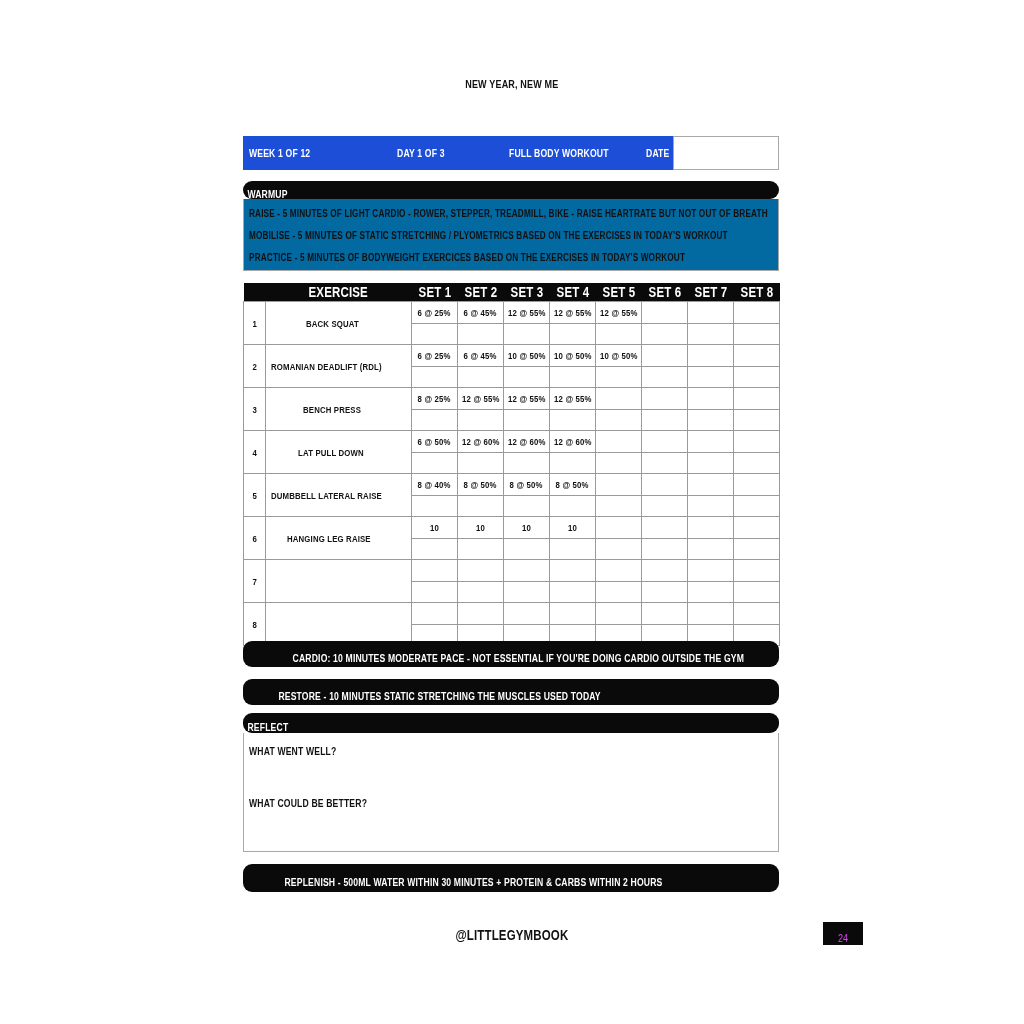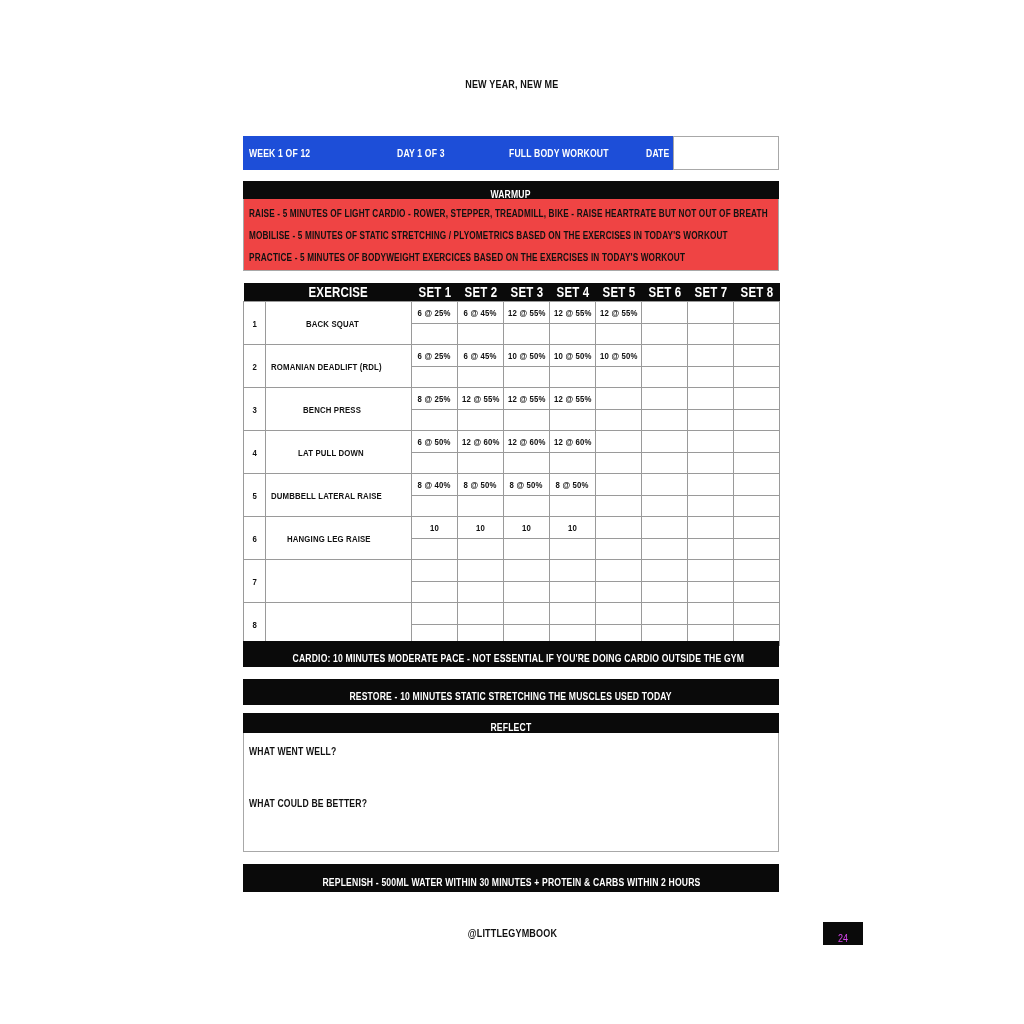--- a/index.html
+++ b/index.html
@@ -84,21 +84,22 @@
     box-sizing: border-box;
   }
 
   
   .bar {
     position: absolute;
     left: 243px;
     width: 536px;
     background: #0a0a0a;
     color: #ffffff;
-    text-align: center;
+    text-align: left;
+    border-radius: 9px;
   }
   .bar span {
     font-size: 10.5px;
     position: relative;
     top: 50%;
     transform: translateY(-50%) scaleX(0.82);
   }
 
   .bar-warmup   { top: 181px; height: 18px; }
   .bar-cardio   { top: 641px; height: 26px; }
@@ -109,21 +110,21 @@
   
   .warmup-box {
     position: absolute;
     left: 243px;
     top: 199px;
     width: 536px;
     height: 72px;
     border: 1px solid #a8a8a8;
     border-top: none;
     box-sizing: border-box;
-    background: #ef4444;
+    background: #0369a1;
     padding: 4px 5px 8px 5px;
   }
   .warmup-line {
     font-size: 10px;
     height: 22px;
     line-height: 22px;
     white-space: nowrap;
     overflow: hidden;
   }
 
@@ -196,21 +197,21 @@
   .q1 { top: 12px; }
   .q2 { top: 64px; }
 
   
   .footer-handle {
     position: absolute;
     left: 0;
     top: 927px;
     width: 1024px;
     text-align: center;
-    font-size: 11px;
+    font-size: 14px;
     letter-spacing: 0.8px;
   }
   .page-badge {
     position: absolute;
     left: 823px;
     top: 922px;
     width: 40px;
     height: 23px;
     background: #0a0a0a;
     color: #d946ef;

